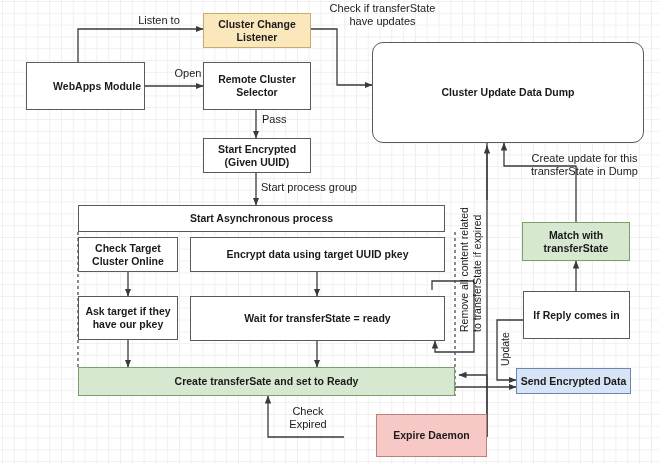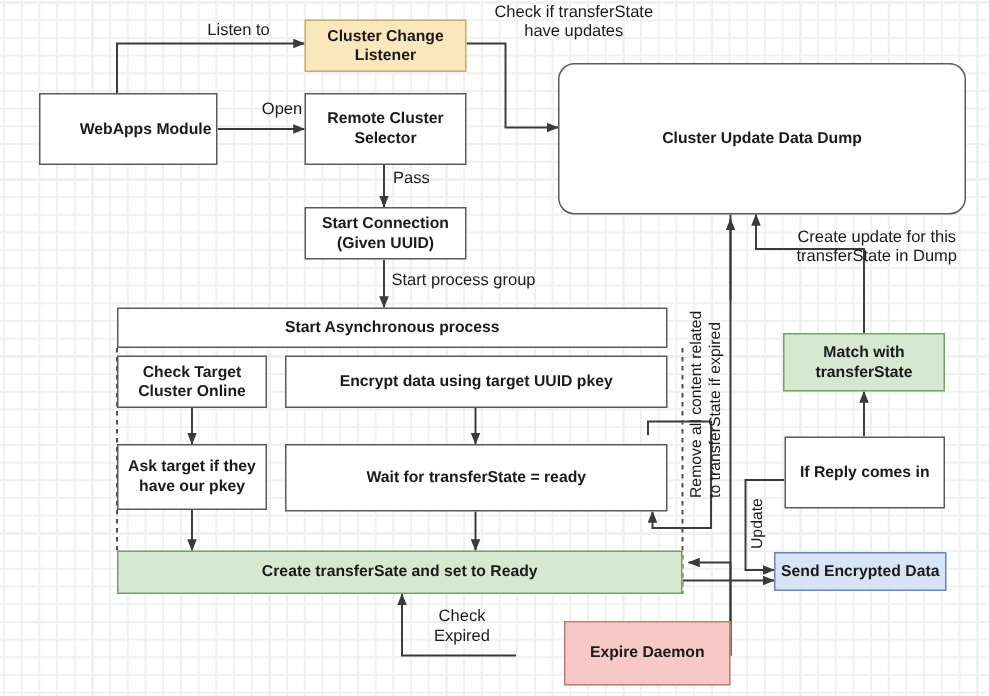--- a/index.html
+++ b/index.html
@@ -126,21 +126,21 @@
     <span>Cluster Change
 Listener</span>
   </div>
 
   <div class="node plain" style="left:203px;top:62px;width:108px;height:48px;white-space:pre-line;">
     <span>Remote Cluster
 Selector</span>
   </div>
 
   <div class="node plain" style="left:203px;top:138px;width:108px;height:35px;white-space:pre-line;">
-    <span>Start Connection
+    <span>Start Encrypted
 (Given UUID)</span>
   </div>
 
   <div class="node plain round" style="left:372px;top:42px;width:272px;height:101px;border-radius:11px;">
     <span>Cluster Update Data Dump</span>
   </div>
 
   <div class="node plain" style="left:78px;top:205px;width:367px;height:27px;">
     <span>Start Asynchronous process</span>
   </div>

